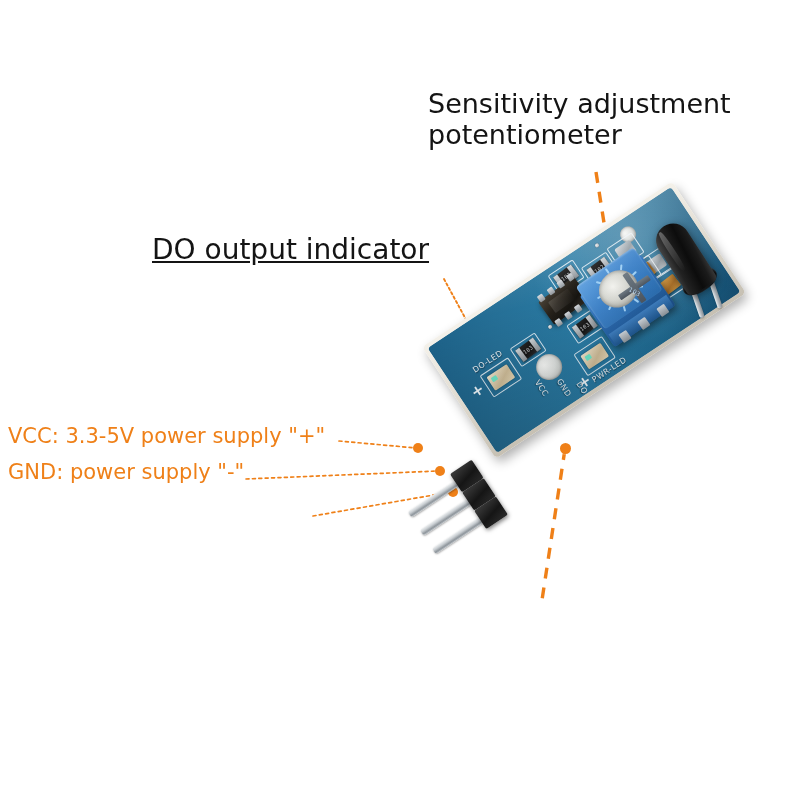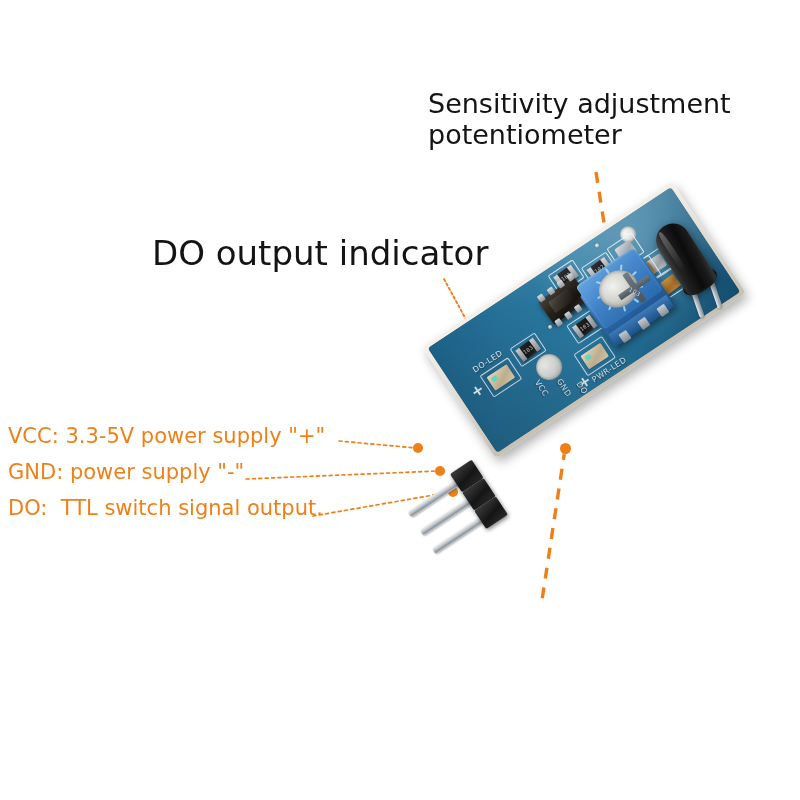--- a/index.html
+++ b/index.html
@@ -21,21 +21,21 @@
   .label {
     position: absolute;
     white-space: pre;
     line-height: 1.15;
     color: #141414;
     font-weight: 400;
   }
   .label.orange { color: #ef8018; }
 
   #lbl-pot        { left: 428px; top: 88px;  font-size: 27px; }
-  #lbl-do-ind     { left: 152px; top: 234px; font-size: 34px; }
+  #lbl-do-ind     { left: 152px; top: 234px; font-size: 28px; text-decoration: underline; }
   #lbl-vcc        { left: 8px;   top: 424px; font-size: 21px; }
   #lbl-gnd        { left: 8px;   top: 460px; font-size: 21px; }
   #lbl-do         { left: 8px;   top: 496px; font-size: 21px; }
   #lbl-power      { left: 457px; top: 602px; font-size: 33px; }
 
   
   #leaders {
     position: absolute;
     left: 0; top: 0;
     width: 800px;
@@ -348,21 +348,20 @@
   <div class="dot" style="left:413px; top:443px; width:10px; height:10px;"></div>
   <div class="dot" style="left:435px; top:466px; width:10px; height:10px;"></div>
   <div class="dot" style="left:448px; top:487px; width:10px; height:10px;"></div>
   <div class="dot" style="left:560px; top:443px;"></div>
 
   <div class="label" id="lbl-pot">Sensitivity adjustment
 potentiometer</div>
   <div class="label" id="lbl-do-ind">DO output indicator</div>
   <div class="label orange" id="lbl-vcc">VCC: 3.3-5V power supply "+"</div>
   <div class="label orange" id="lbl-gnd">GND: power supply "-"</div>
-  <div class="label orange" id="lbl-do">DO:  TTL switch signal output.</div>
 
   <div id="module">
 
     <div class="hdr">
       <div class="hdr-pin" style="left:-52px; top:20px; width:60px;"></div>
       <div class="hdr-pin" style="left:-52px; top:42px; width:60px;"></div>
       <div class="hdr-pin" style="left:-52px; top:64px; width:60px;"></div>
       <div class="hdr-blk" style="left:4px; top:12px;"></div>
       <div class="hdr-blk" style="left:4px; top:34px;"></div>
       <div class="hdr-blk" style="left:4px; top:56px;"></div>

